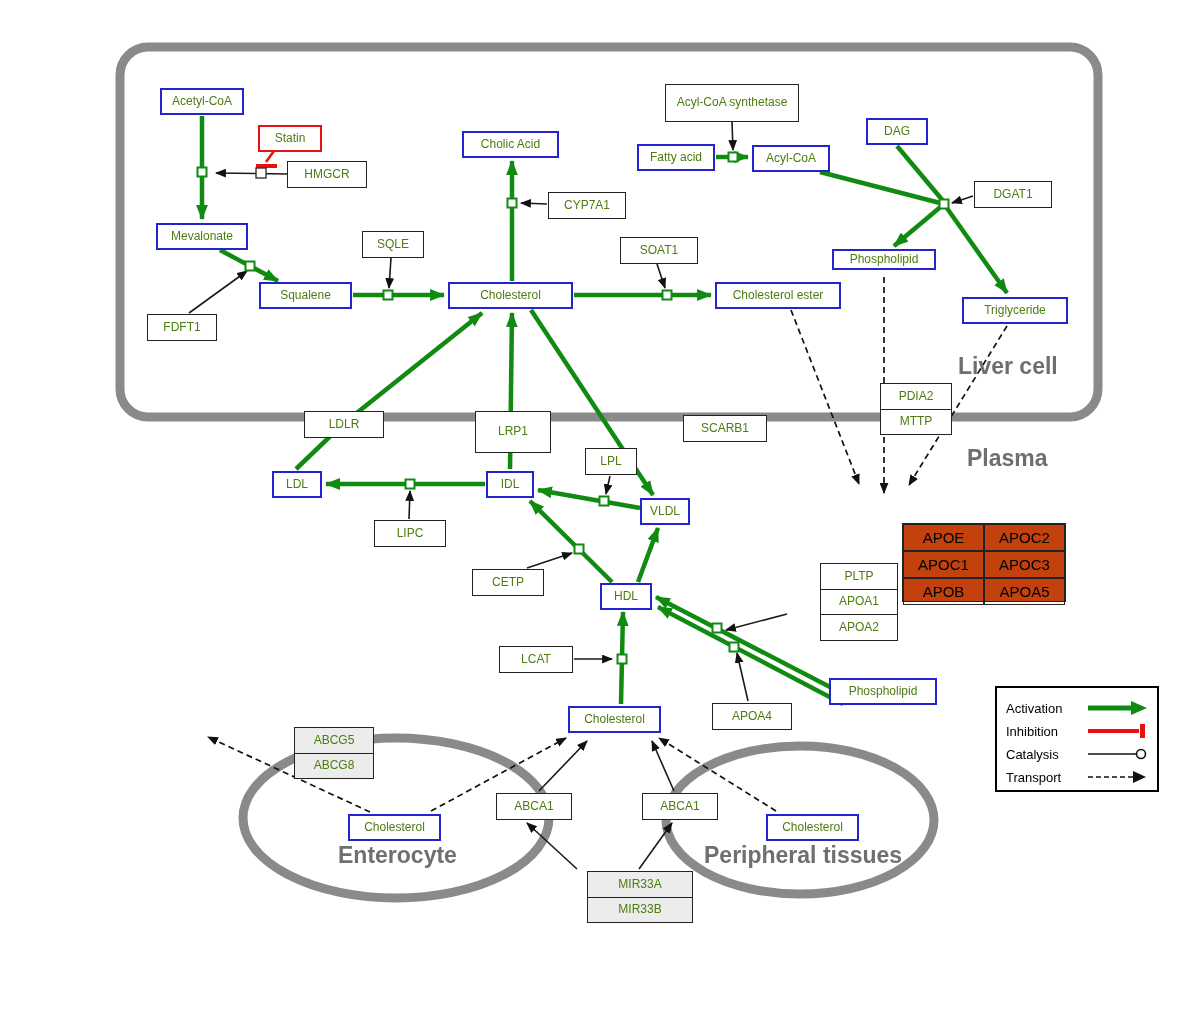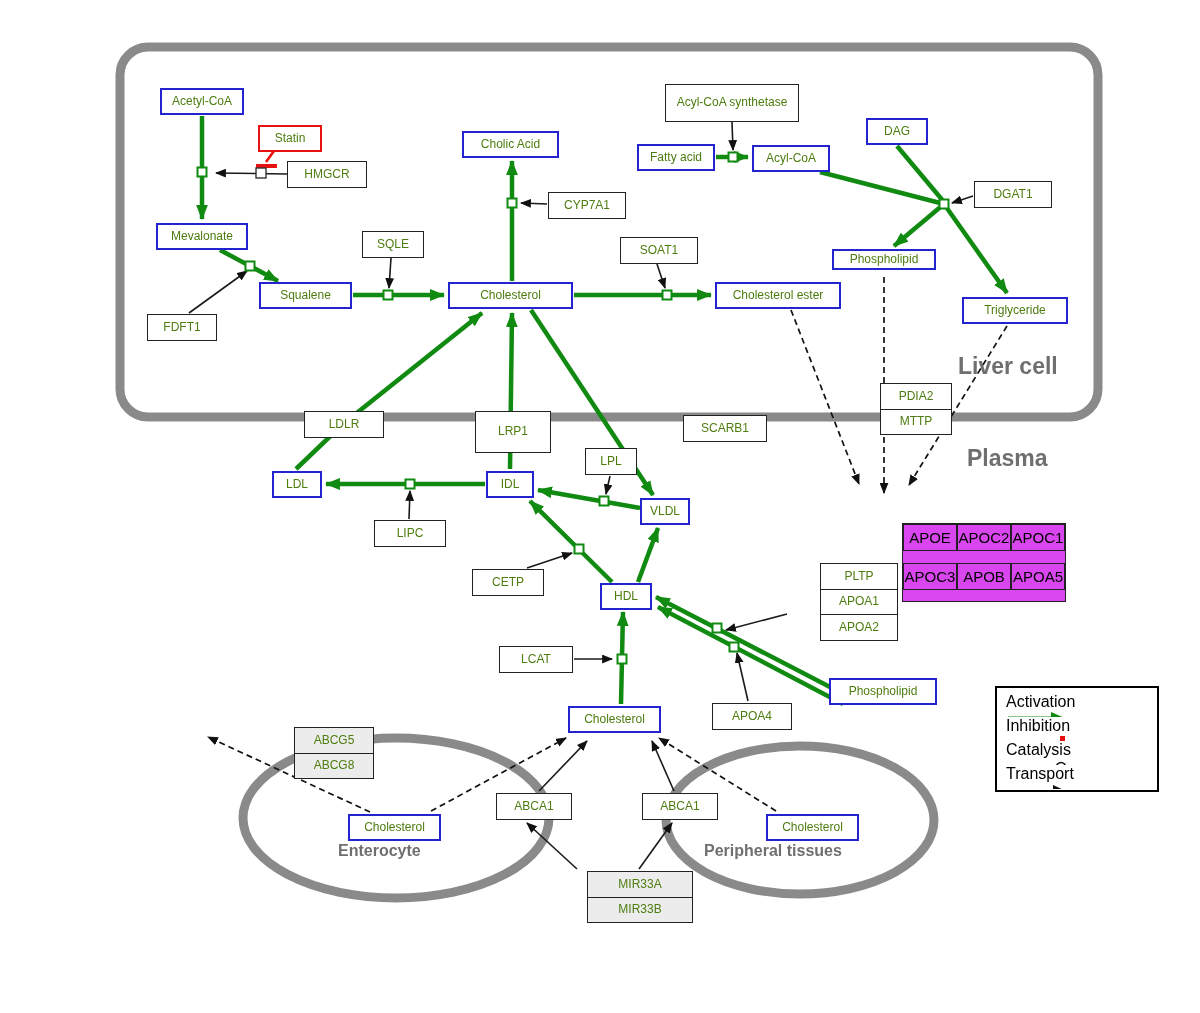--- a/index.html
+++ b/index.html
@@ -9,32 +9,32 @@
   .box{position:absolute;box-sizing:border-box;background:#fff;border:1.4px solid #222;
        display:flex;align-items:center;justify-content:center;font-size:12px;color:#4d7c0f;
        text-align:center;line-height:1.12;z-index:2;}
   .blue{border:2.5px solid #2323cf;}
   .red{border:2.5px solid #e81111;margin-top:8px;}
   .gray{background:#ececec;}
   .stack{flex-direction:column;align-items:stretch;padding:0;margin-left:32px;}
   .stack .cell{flex:1;display:flex;align-items:center;justify-content:center;
                border-top:1.2px solid #222;}
   .stack .cell:first-child{border-top:none;}
-  .apo-grid{position:absolute;z-index:2;display:grid;grid-template-columns:1fr 1fr 1fr;
-            background:#d946ef;border:1.2px solid #222;box-sizing:border-box;}
+  .apo-grid{position:absolute;z-index:2;display:grid;grid-template-columns:1fr 1fr;
+            background:#c2410c;border:1.2px solid #222;box-sizing:border-box;}
   .apo-grid .cell{display:flex;align-items:center;justify-content:center;font-size:15px;
                   border:0.8px solid #222;height:25px;}
   .region-label{position:absolute;z-index:2;font-weight:bold;color:#6f6f6f;font-size:23px;
                 white-space:nowrap;}
-  .region-label.small{font-size:16px;text-align:center;}
+  .region-label.small{font-size:23px;text-align:center;}
   .legend{position:absolute;z-index:3;background:#fff;border:2px solid #000;
           box-sizing:border-box;display:flex;flex-direction:column;justify-content:space-around;
           padding:5px 9px;}
-  .legend-row{display:flex;align-items:flex-start;justify-content:space-between;font-size:16px;
-              height:24px;flex-direction:column;}
+  .legend-row{display:flex;align-items:flex-end;justify-content:space-between;font-size:13px;
+              height:24px;}
   .legend-row svg{display:block;}
 </style>
 </head>
 <body>
 
 <div class="stage">
 
   <svg class="canvas" width="1200" height="1013" viewBox="0 0 1200 1013">
     <defs>
       <marker id="arrGreen" viewBox="0 0 14 11" refX="13" refY="5.5" markerWidth="15" markerHeight="12" orient="auto" markerUnits="userSpaceOnUse">

